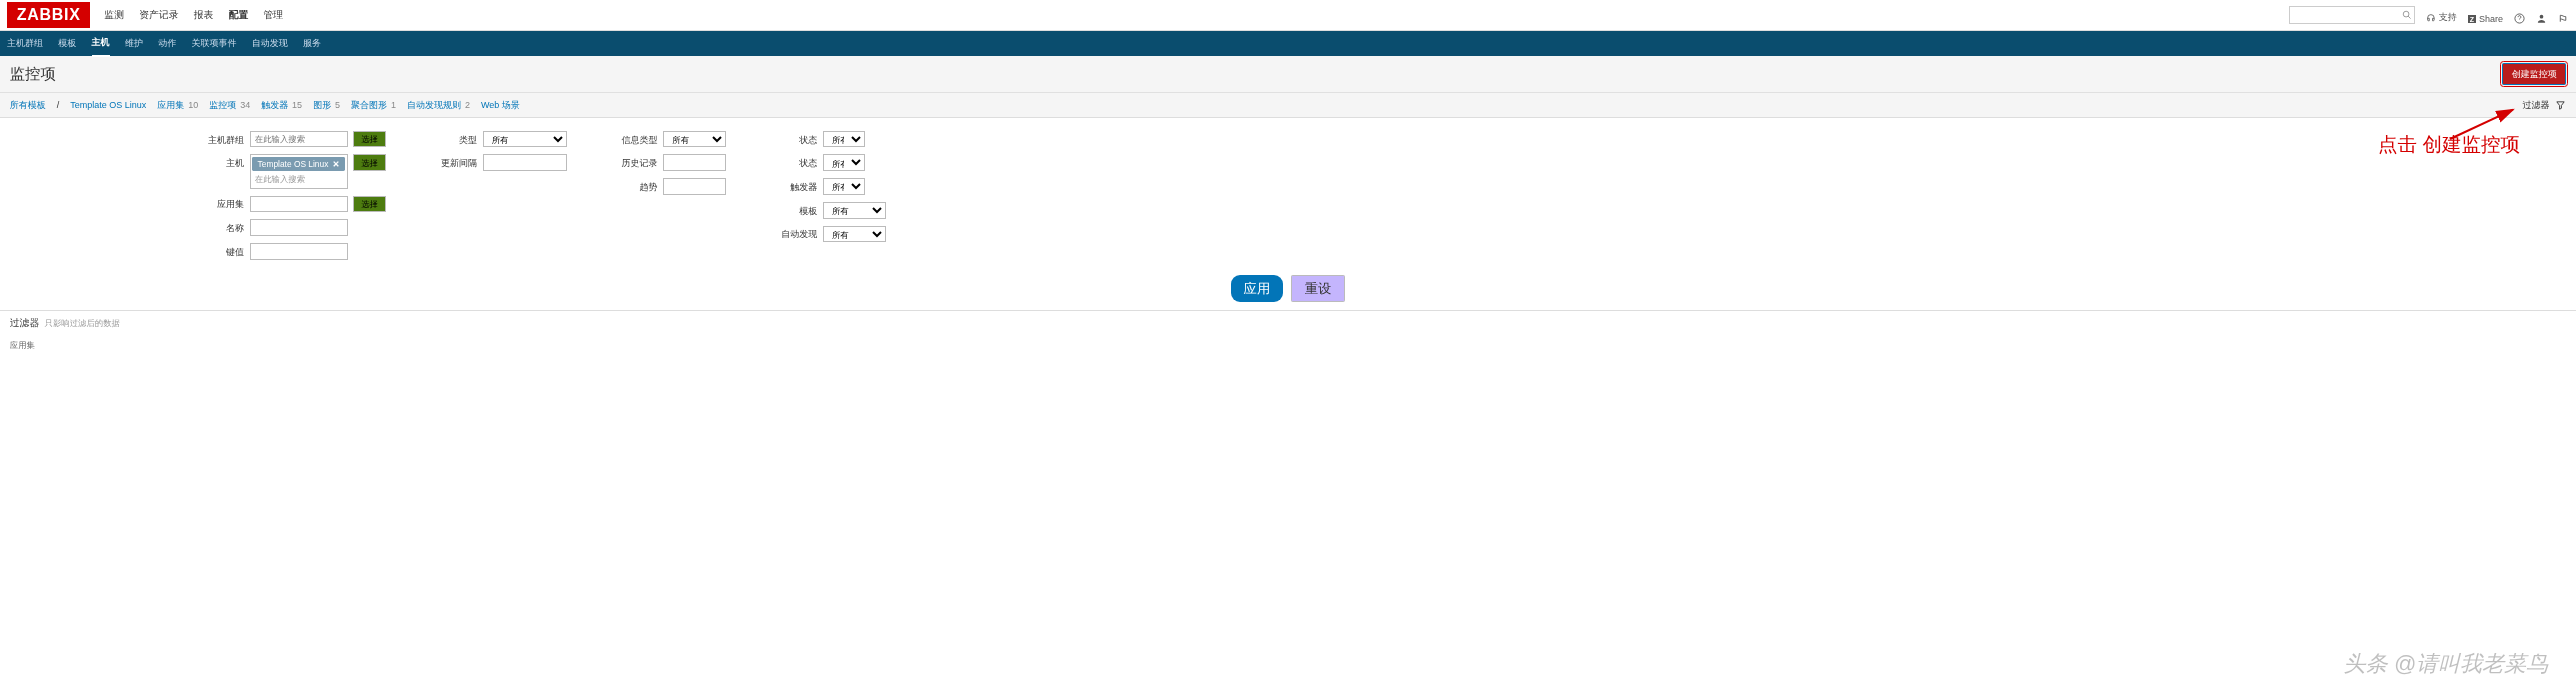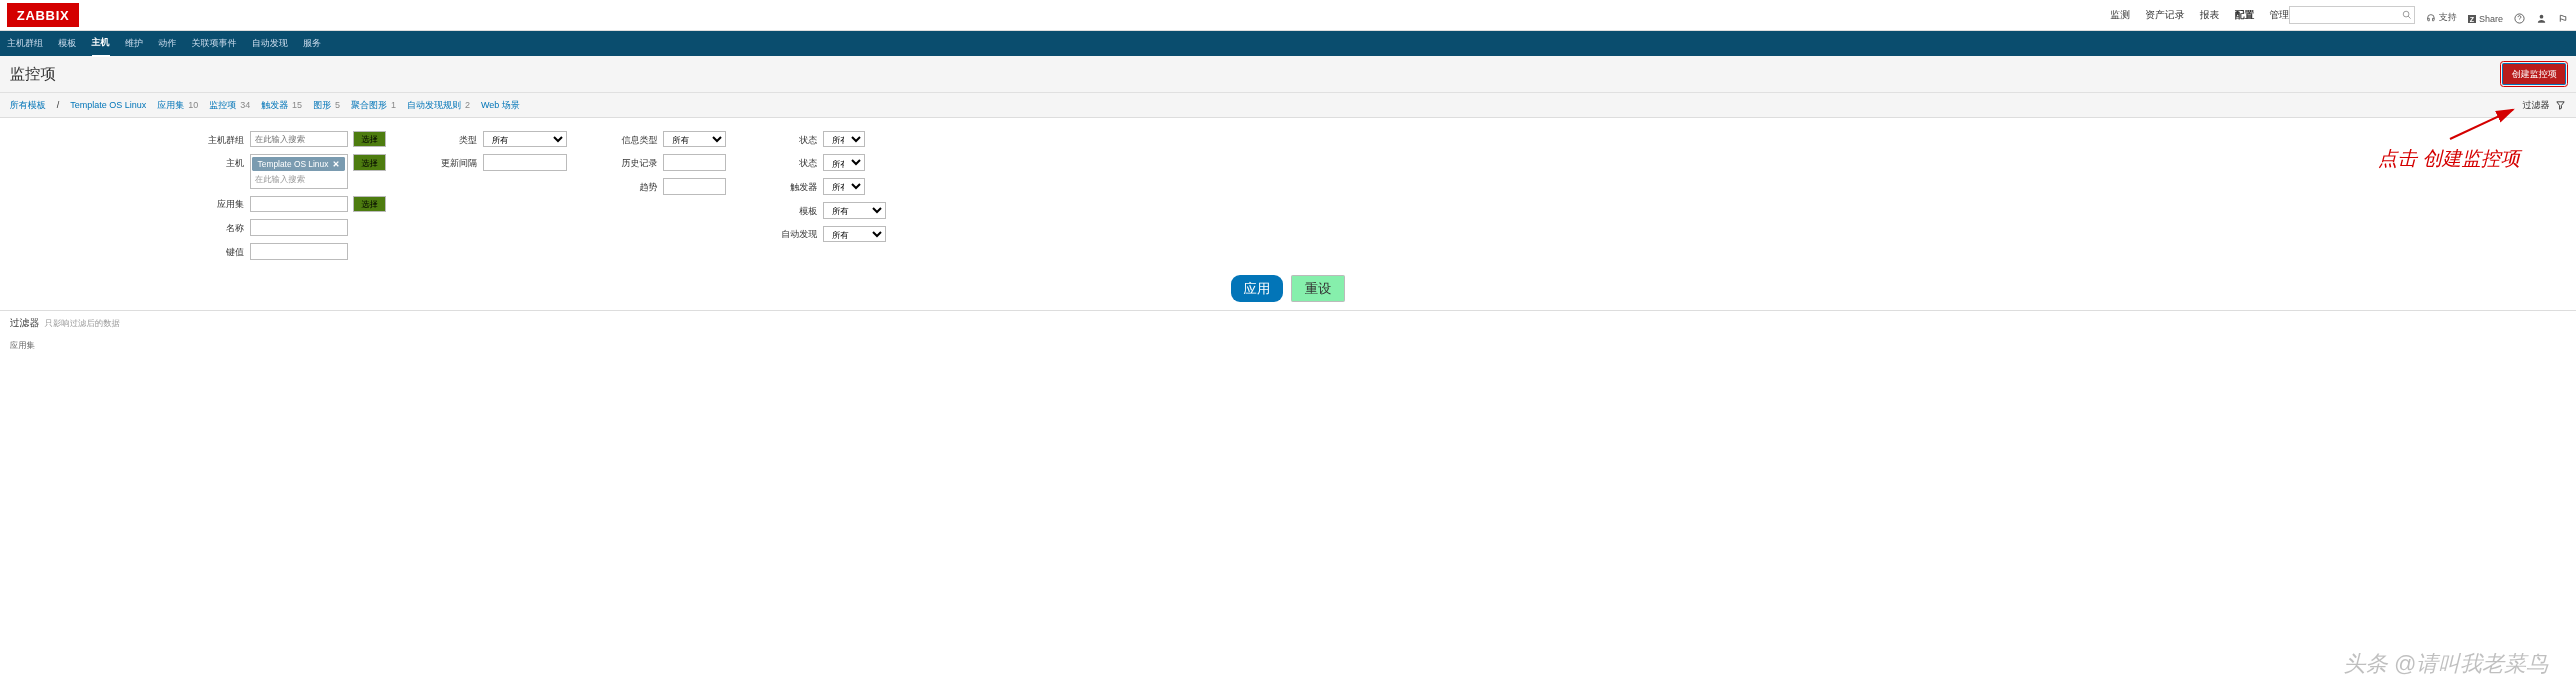--- a/index.html
+++ b/index.html
@@ -1,20 +1,20 @@
 <!DOCTYPE html>
 <html style="font-size:11px"><head>
 <meta charset="utf-8">
 <style>
 * { margin: 0; padding: 0; box-sizing: border-box; font-family: Arial, "Microsoft YaHei", sans-serif; }
 body { background: #fff; font-size: 9px; color: #333; }
 
 .topnav { background: #fff; border-bottom: 0.7px solid #ddd; height: 31px; display: flex; align-items: center; padding: 0 7px; }
-.logo { background: #d40000; color: #fff; font-weight: bold; padding: 4.2px 9.8px; font-size: 13px; letter-spacing: 0.7px; margin-right: 14px; }
-.topnav-items { display: flex; gap: 15.3px; flex: 1; justify-content: flex-end; }
+.logo { background: #d40000; color: #fff; font-weight: bold; padding: 4.2px 9.8px; font-size: 16px; letter-spacing: 0.7px; margin-right: 14px; }
+.topnav-items { display: flex; gap: 15.3px; flex: 1; }
 .topnav-item { color: #333; cursor: pointer; font-size: 9.8px; }
 .topnav-item.active { font-weight: bold; }
 .topnav-right { display: flex; align-items: flex-end; gap: 11px; margin-left: auto; }
 .search-box { border: 0.7px solid #ccc; padding: 2.8px; width: 126px; height: 18px; display: flex; align-items: center; justify-content: flex-end; }
 .icon-btn { cursor: pointer; color: #555; display: inline-flex; align-items: center; gap: 2.8px; font-size: 9px; }
 
 .subnav { background: #0a4d6e; height: 25px; display: flex; align-items: center; padding: 0 7px; gap: 15.3px; }
 .subnav-item { color: #cde; cursor: pointer; font-size: 9px; padding: 5.6px 0; }
 .subnav-item.active { color: #fff; border-bottom: 2.1px solid #fff; font-weight: bold; }
 
@@ -36,26 +36,26 @@
 .filter-input { border: 0.7px solid #bbb; padding: 2.1px 4.2px; width: 98px; height: 16.7px; font-size: 8.4px; }
 .select-btn { border: 0.7px solid #bbb; background: #4d7c0f; padding: 2.1px 7px; height: 16.7px; cursor: pointer; font-size: 8.4px; }
 .tag-pill { background: #7a9bb0; color: #fff; padding: 2.1px 5.6px; border-radius: 1.4px; display: inline-flex; align-items: center; gap: 4.2px; font-size: 8.4px; }
 .tag-close { cursor: pointer; font-weight: bold; }
 .multiselect { border: 0.7px solid #bbb; padding: 1.4px; width: 98px; min-height: 16.7px; display: flex; flex-direction: column; gap: 1.4px; }
 .ms-placeholder { color: #999; padding: 1.4px 2.8px; font-size: 8.4px; }
 .dropdown { border: 0.7px solid #bbb; background: #fff; padding: 2.1px 4.2px; height: 16.7px; font-size: 8.4px; width: 84px; }
 .dropdown.narrow { width: 42px; }
 .dropdown.med { width: 63px; }
 
-.annotation { position: absolute; right: 56px; top: 27px; color: #d40000; font-size: 19.5px; font-weight: 500; pointer-events: none; font-style: italic; }
+.annotation { position: absolute; right: 56px; top: 13px; color: #d40000; font-size: 19.5px; font-weight: 500; pointer-events: none; }
 .arrow { position: absolute; right: 49px; top: -14px; pointer-events: none; }
 
 .action-row { display: flex; justify-content: center; gap: 8.4px; padding: 8.4px 0; background: #fff; }
 .apply-btn { background: #0275b8; color: #fff; border: none; padding: 3.5px 12.6px; cursor: pointer; border-radius: 9px; }
-.reset-btn { background: #86efac; color: #333; border: 0.7px solid #bbb; padding: 3.5px 12.6px; cursor: pointer; border-radius: 1.4px; }
+.reset-btn { background: #c4b5fd; color: #333; border: 0.7px solid #bbb; padding: 3.5px 12.6px; cursor: pointer; border-radius: 1.4px; }
 
 .filter-footer { padding: 5.6px 9.8px; border-top: 0.7px solid #ddd; background: #fff; }
 .filter-footer-title { font-size: 9.8px; }
 .filter-footer-sub { color: #999; font-size: 8.4px; margin-left: 2.8px; }
 .app-set-label { padding: 4.2px 9.8px; color: #666; font-size: 8.4px; }
 
 .watermark { position: fixed; bottom: 7px; right: 28px; font-size: 22px; color: rgba(0,0,0,0.25); font-style: italic; pointer-events: none; font-weight: 500; }
 </style>
 </head>
 <body>

